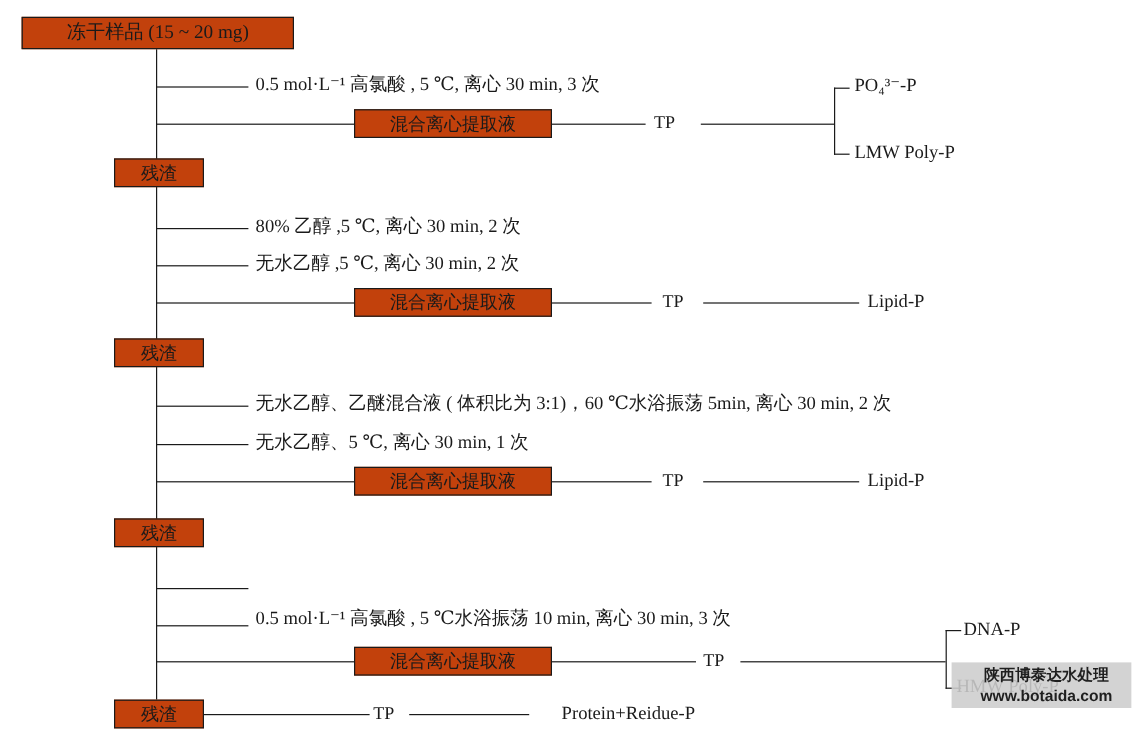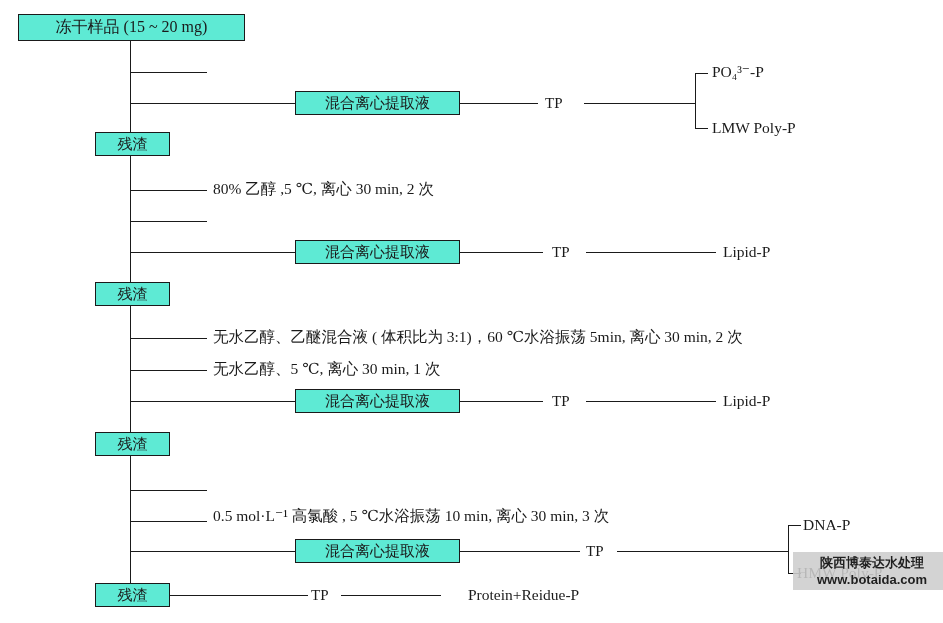--- a/index.html
+++ b/index.html
@@ -3,21 +3,21 @@
 <meta charset="utf-8">
 <style>
   html,body{margin:0;padding:0;background:#ffffff;}
   .diagram{
     position:relative;width:943px;height:623px;background:#ffffff;color:#1a1a1a;
     font-family:"Liberation Serif","DejaVu Serif",serif;overflow:hidden;
   }
   .hline{position:absolute;height:1px;background:#1a1a1a;}
   .vline{position:absolute;width:1px;background:#1a1a1a;}
   .box{
-    position:absolute;border:1px solid #1a1a1a;background:#5eead4;
+    position:absolute;border:1px solid #1a1a1a;background:#c2410c;
     display:flex;align-items:center;justify-content:center;
     font-size:15px;white-space:nowrap;box-sizing:border-box;
   }
   .sample-box{font-size:16px;}
   .label{position:absolute;font-size:15.5px;white-space:nowrap;line-height:20px;}
   .tp{position:absolute;font-size:15px;line-height:20px;}
   .watermark{
     position:absolute;background:rgba(205,205,205,0.88);color:#1f1f1f;
     font-family:"Liberation Sans","DejaVu Sans",sans-serif;
     font-size:13px;font-weight:bold;line-height:17px;padding:2px 5px;
@@ -87,21 +87,23 @@
   <div class="box" style="left:95px;top:282px;width:75px;height:24px;">
     <span>残渣</span>
   </div>
   <div class="box" style="left:95px;top:432px;width:75px;height:24px;">
     <span>残渣</span>
   </div>
   <div class="box" style="left:95px;top:583px;width:75px;height:24px;">
     <span>残渣</span>
   </div>
 
+  <div class="label" style="left:213px;top:61px;">0.5 mol·L⁻¹ 高氯酸 , 5 ℃, 离心 30 min, 3 次</div>
   <div class="label" style="left:213px;top:179px;">80% 乙醇 ,5 ℃, 离心 30 min, 2 次</div>
+  <div class="label" style="left:213px;top:210px;">无水乙醇 ,5 ℃, 离心 30 min, 2 次</div>
   <div class="label" style="left:213px;top:327px;">无水乙醇、乙醚混合液 ( 体积比为 3:1)，60 ℃水浴振荡 5min, 离心 30 min, 2 次</div>
   <div class="label" style="left:213px;top:359px;">无水乙醇、5 ℃, 离心 30 min, 1 次</div>
   <div class="label" style="left:213px;top:506px;">0.5 mol·L⁻¹ 高氯酸 , 5 ℃水浴振荡 10 min, 离心 30 min, 3 次</div>
 
   <div class="tp" style="left:545px;top:93px;">TP</div>
   <div class="tp" style="left:552px;top:242px;">TP</div>
   <div class="tp" style="left:552px;top:391px;">TP</div>
   <div class="tp" style="left:586px;top:541px;">TP</div>
   <div class="tp" style="left:311px;top:585px;">TP</div>
 

